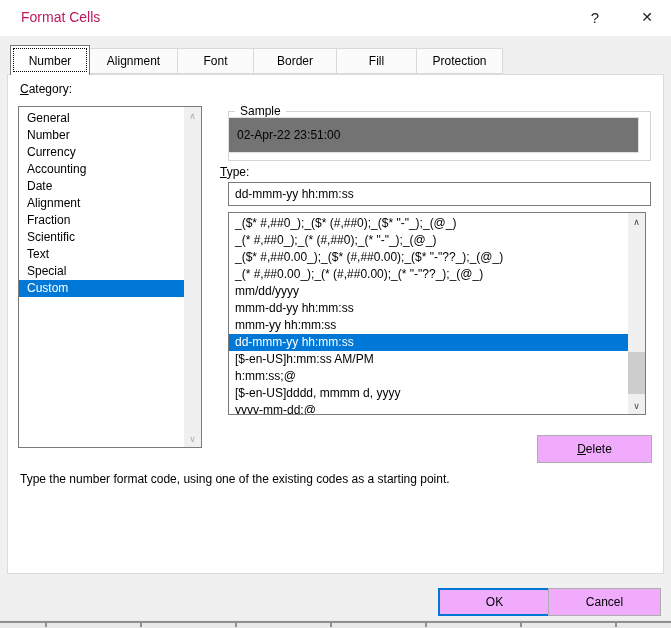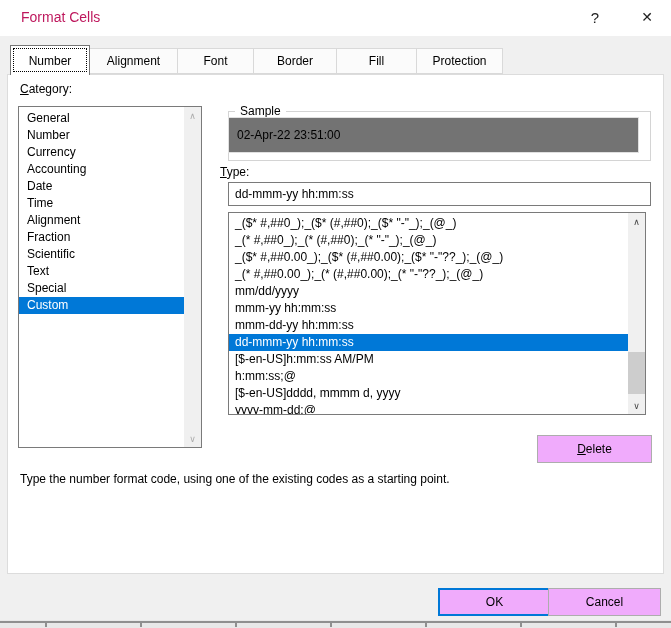--- a/index.html
+++ b/index.html
@@ -94,21 +94,20 @@
 </div>
 
 <div class="field-label cat-label"><span class="accel">C</span><span>ategory:</span></div>
 
 <div class="listbox cat-list">
   <div class="row">General</div>
   <div class="row">Number</div>
   <div class="row">Currency</div>
   <div class="row">Accounting</div>
   <div class="row">Date</div>
-  <div class="row">Time</div>
   <div class="row">Alignment</div>
   <div class="row">Fraction</div>
   <div class="row">Scientific</div>
   <div class="row">Text</div>
   <div class="row">Special</div>
   <div class="row selected">Custom</div>
   <div class="sb">
     <div class="sb-arrow up dim">∧</div>
     <div class="sb-arrow down dim">∨</div>
   </div>
@@ -124,22 +123,22 @@
 <div class="field-label type-label"><span class="accel">T</span><span>ype:</span></div>
 
 <input class="type-input" value="dd-mmm-yy hh:mm:ss" style="">
 
 <div class="listbox type-list">
   <div class="row">_($* #,##0_);_($* (#,##0);_($* "-"_);_(@_)</div>
   <div class="row">_(* #,##0_);_(* (#,##0);_(* "-"_);_(@_)</div>
   <div class="row">_($* #,##0.00_);_($* (#,##0.00);_($* "-"??_);_(@_)</div>
   <div class="row">_(* #,##0.00_);_(* (#,##0.00);_(* "-"??_);_(@_)</div>
   <div class="row">mm/dd/yyyy</div>
+  <div class="row">mmm-dd-yy hh:mm:ss</div>
   <div class="row">mmm-yy hh:mm:ss</div>
-  <div class="row">mmm-dd-yy hh:mm:ss</div>
   <div class="row selected">dd-mmm-yy hh:mm:ss</div>
   <div class="row">[$-en-US]h:mm:ss AM/PM</div>
   <div class="row">h:mm:ss;@</div>
   <div class="row">[$-en-US]dddd, mmmm d, yyyy</div>
   <div class="row">yyyy-mm-dd;@</div>
   <div class="sb">
     <div class="sb-arrow up">∧</div>
     <div class="sb-thumb" style="top:139px; height:42px;"></div>
     <div class="sb-arrow down">∨</div>
   </div>

